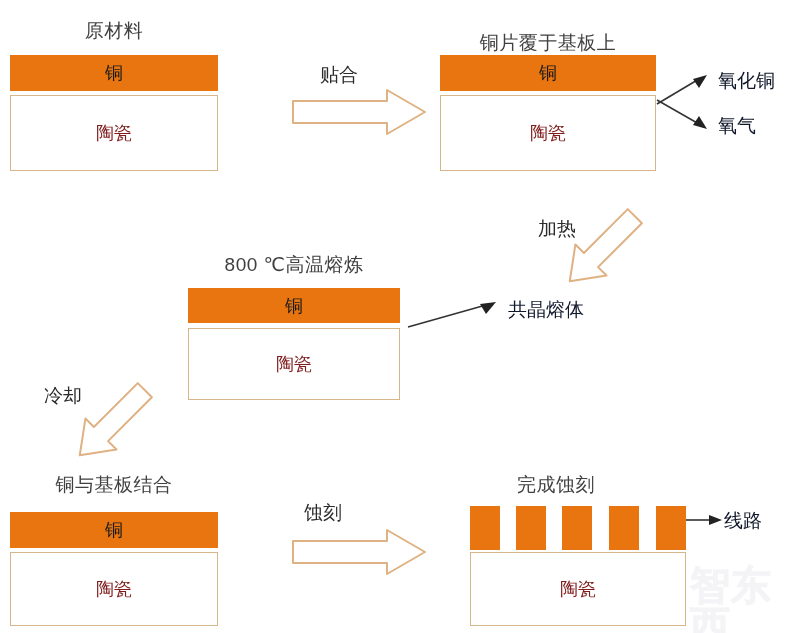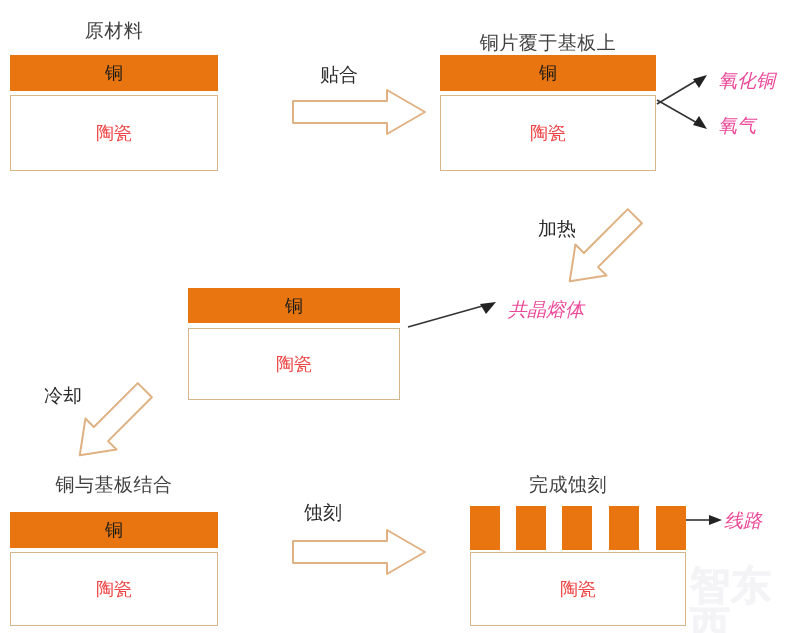--- a/index.html
+++ b/index.html
@@ -33,44 +33,43 @@
     display: flex;
     align-items: center;
     justify-content: center;
     box-sizing: border-box;
     border: 1px solid #E8750F;
   }
   .layer-ceramic {
     position: absolute;
     background: #ffffff;
     border: 1.5px solid #D8B68C;
-    color: #ef4444;
+    color: #7f1d1d;
     font-size: 18px;
     display: flex;
     align-items: center;
     justify-content: center;
     box-sizing: border-box;
   }
   .stripe {
     position: absolute;
     background: #E8750F;
     box-sizing: border-box;
   }
   .block-arrow {
     position: absolute;
   }
   .thin-arrow {
     position: absolute;
   }
   .side-label {
     position: absolute;
     font-size: 19px;
-    color: #ec4899;
+    color: #0f172a;
     white-space: nowrap;
-    font-style: italic;
   }
   .step-label {
     position: absolute;
     font-size: 19px;
     color: #2b2b2b;
     white-space: nowrap;
   }
   .watermark {
     position: absolute;
     opacity: 0.30;
@@ -137,20 +136,21 @@
   <div class="step-label" style="left:538px; top:208px;margin-top:8px;">加热</div>
 
   <div class="block-arrow" style="left:548px; top:198px; width:110px; height:100px;">
     <svg width="110" height="100" viewBox="0 0 110 100">
       <g transform="rotate(135 55 50)">
         <polygon points="10,40 72,40 72,28 102,50 72,72 72,60 10,60" fill="#ffffff" stroke="#E0B183" stroke-width="2" stroke-linejoin="round"></polygon>
       </g>
     </svg>
   </div>
 
+  <div class="stage-title" style="left:188px; top:252px; width:212px;">800 ℃高温熔炼</div>
 
   <div class="layer-copper" style="left:188px; top:288px; width:212px; height:35px;">
     <span>铜</span>
   </div>
 
   <div class="layer-ceramic" style="left:188px; top:328px; width:212px; height:72px;">
     <span>陶瓷</span>
   </div>
 
   <div class="thin-arrow" style="left:406px; top:295px; width:98px; height:36px;">
@@ -182,21 +182,21 @@
   </div>
 
   <div class="step-label" style="left:304px; top:500px;">蚀刻</div>
 
   <div class="block-arrow" style="left:291px; top:528px; width:136px; height:48px;">
     <svg width="136" height="48" viewBox="0 0 136 48">
       <polygon points="2,13 96,13 96,2 134,24 96,46 96,35 2,35" fill="#ffffff" stroke="#E0B183" stroke-width="2" stroke-linejoin="round"></polygon>
     </svg>
   </div>
 
-  <div class="stage-title" style="left:460px; top:472px; width:216px;">完成蚀刻</div>
+  <div class="stage-title" style="left:448px; top:472px; width:216px;">完成蚀刻</div>
 
   <div style="position:absolute; left:470px; top:506px; width:216px; height:44px;">
     <div class="stripe" style="left:0px;   top:0; width:30px; height:44px;"></div>
     <div class="stripe" style="left:46px;  top:0; width:30px; height:44px;"></div>
     <div class="stripe" style="left:92px;  top:0; width:30px; height:44px;"></div>
     <div class="stripe" style="left:139px; top:0; width:30px; height:44px;"></div>
     <div class="stripe" style="left:186px; top:0; width:30px; height:44px;"></div>
   </div>
 
   <div class="layer-ceramic" style="left:470px; top:552px; width:216px; height:74px;">

